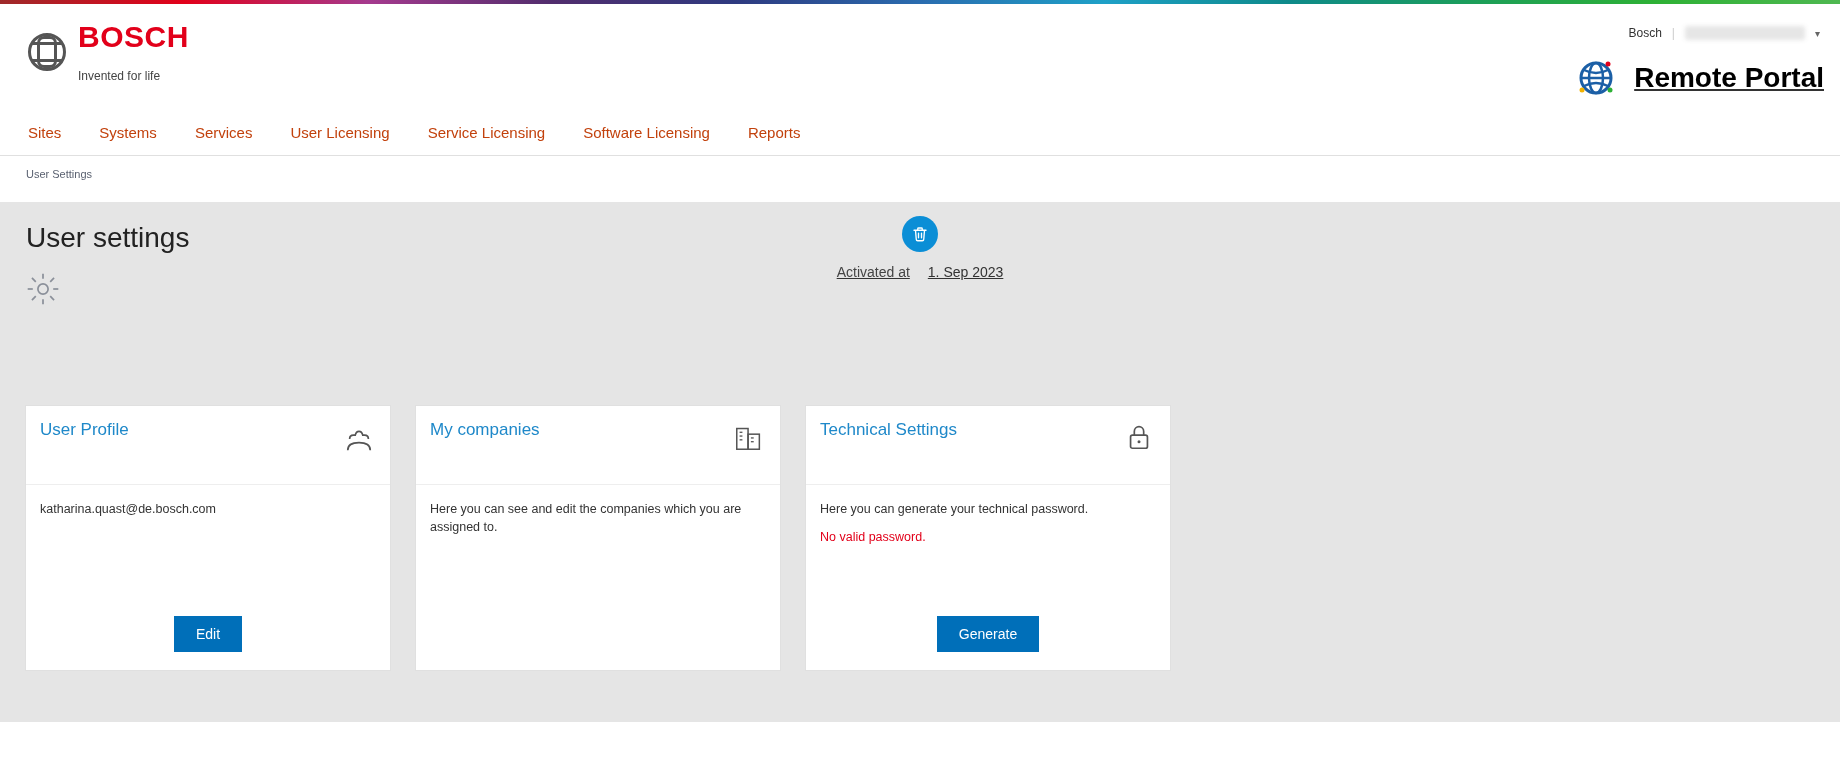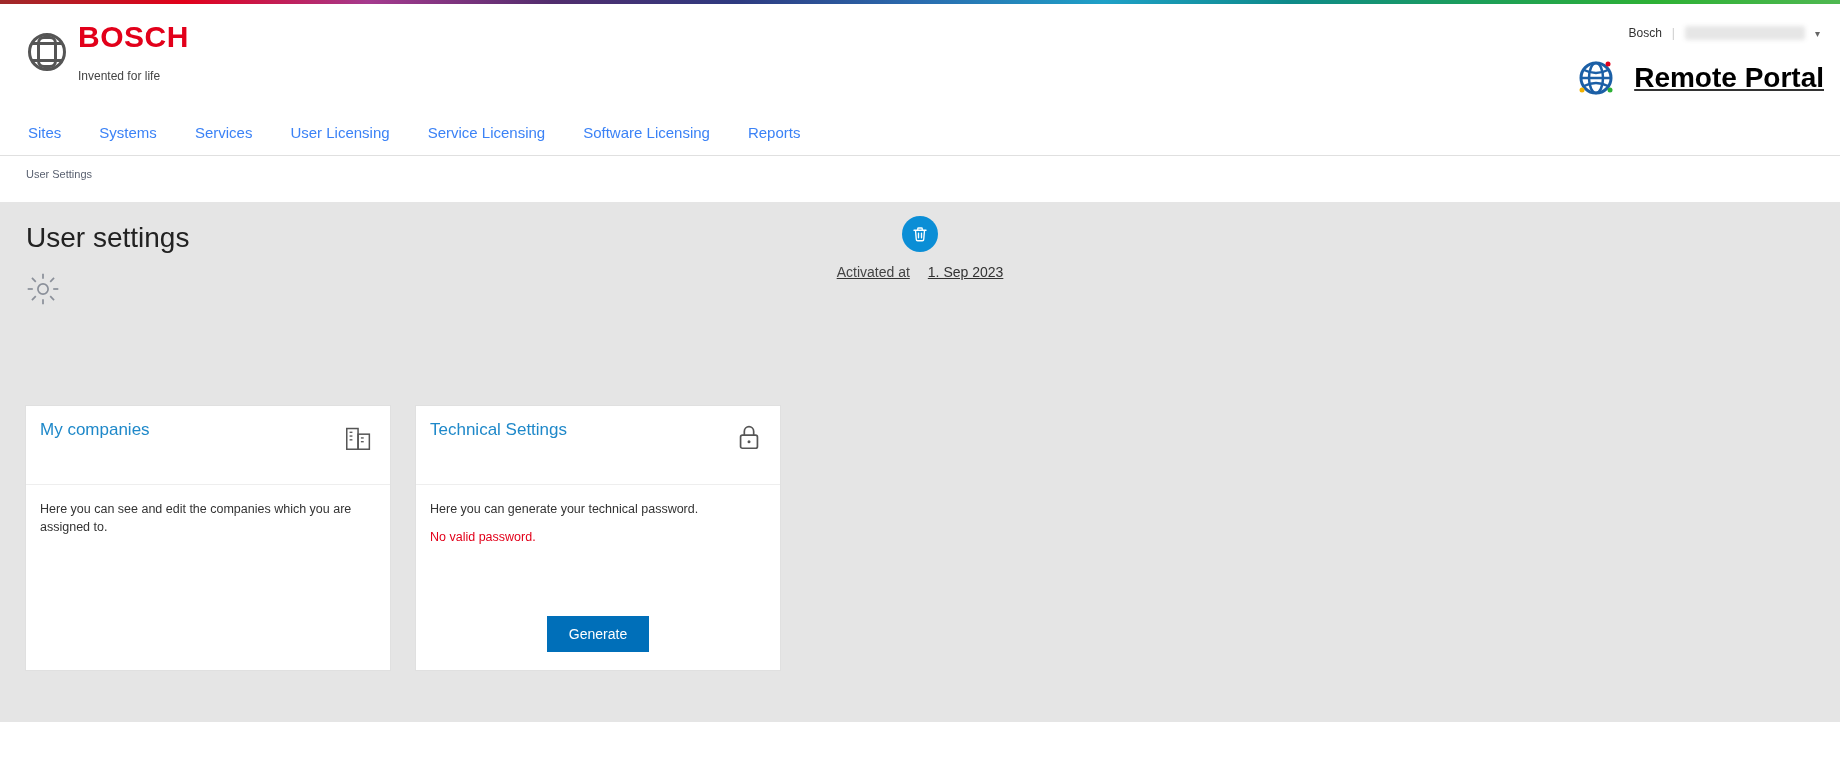--- a/index.html
+++ b/index.html
@@ -112,21 +112,21 @@
   }
   .nav {
     display: flex;
     gap: 38px;
     padding: 26px 28px 14px 28px;
     border-bottom: 1px solid #e0e0e0;
     color: #667;
     font-size: 15px;
   }
   .nav a {
-    color: #3b82f6;
+    color: #c2410c;
     text-decoration: none;
     cursor: pointer;
   }
   .breadcrumb {
     padding: 12px 26px 22px 26px;
     font-size: 11px;
     color: #5a6170;
     background: #fff;
   }
   .content {
@@ -308,20 +308,37 @@
       </svg>
     </div>
     <div class="activated">
       <span class="lbl">Activated at</span>
       <span>1. Sep 2023</span>
     </div>
   </div>
 
   <div class="cards">
 
+    <div class="card">
+      <div class="card-head">
+        <span class="card-title">User Profile</span>
+        <span class="card-icon">
+          <svg viewBox="0 0 32 32" width="30" height="30">
+            <path fill="none" stroke="#555" stroke-width="1.8" d="M6 18 Q6 14 10 14 L12 14 Q13 10 16 10 Q19 10 20 14 L22 14 Q26 14 26 18"></path>
+            <path fill="none" stroke="#555" stroke-width="1.8" d="M4 30 Q4 22 16 22 Q28 22 28 30"></path>
+          </svg>
+        </span>
+      </div>
+      <div class="card-body">
+        <span>katharina.quast@de.bosch.com</span>
+      </div>
+      <div class="card-foot">
+        <button class="btn">Edit</button>
+      </div>
+    </div>
 
     <div class="card">
       <div class="card-head">
         <span class="card-title">My companies</span>
         <span class="card-icon">
           <svg viewBox="0 0 34 34" width="32" height="32">
             <rect x="4" y="8" width="12" height="22" fill="none" stroke="#555" stroke-width="1.6"></rect>
             <rect x="16" y="14" width="12" height="16" fill="none" stroke="#555" stroke-width="1.6"></rect>
             <line x1="7" y1="12" x2="10" y2="12" stroke="#555" stroke-width="1.4"></line>
             <line x1="7" y1="16" x2="10" y2="16" stroke="#555" stroke-width="1.4"></line>

